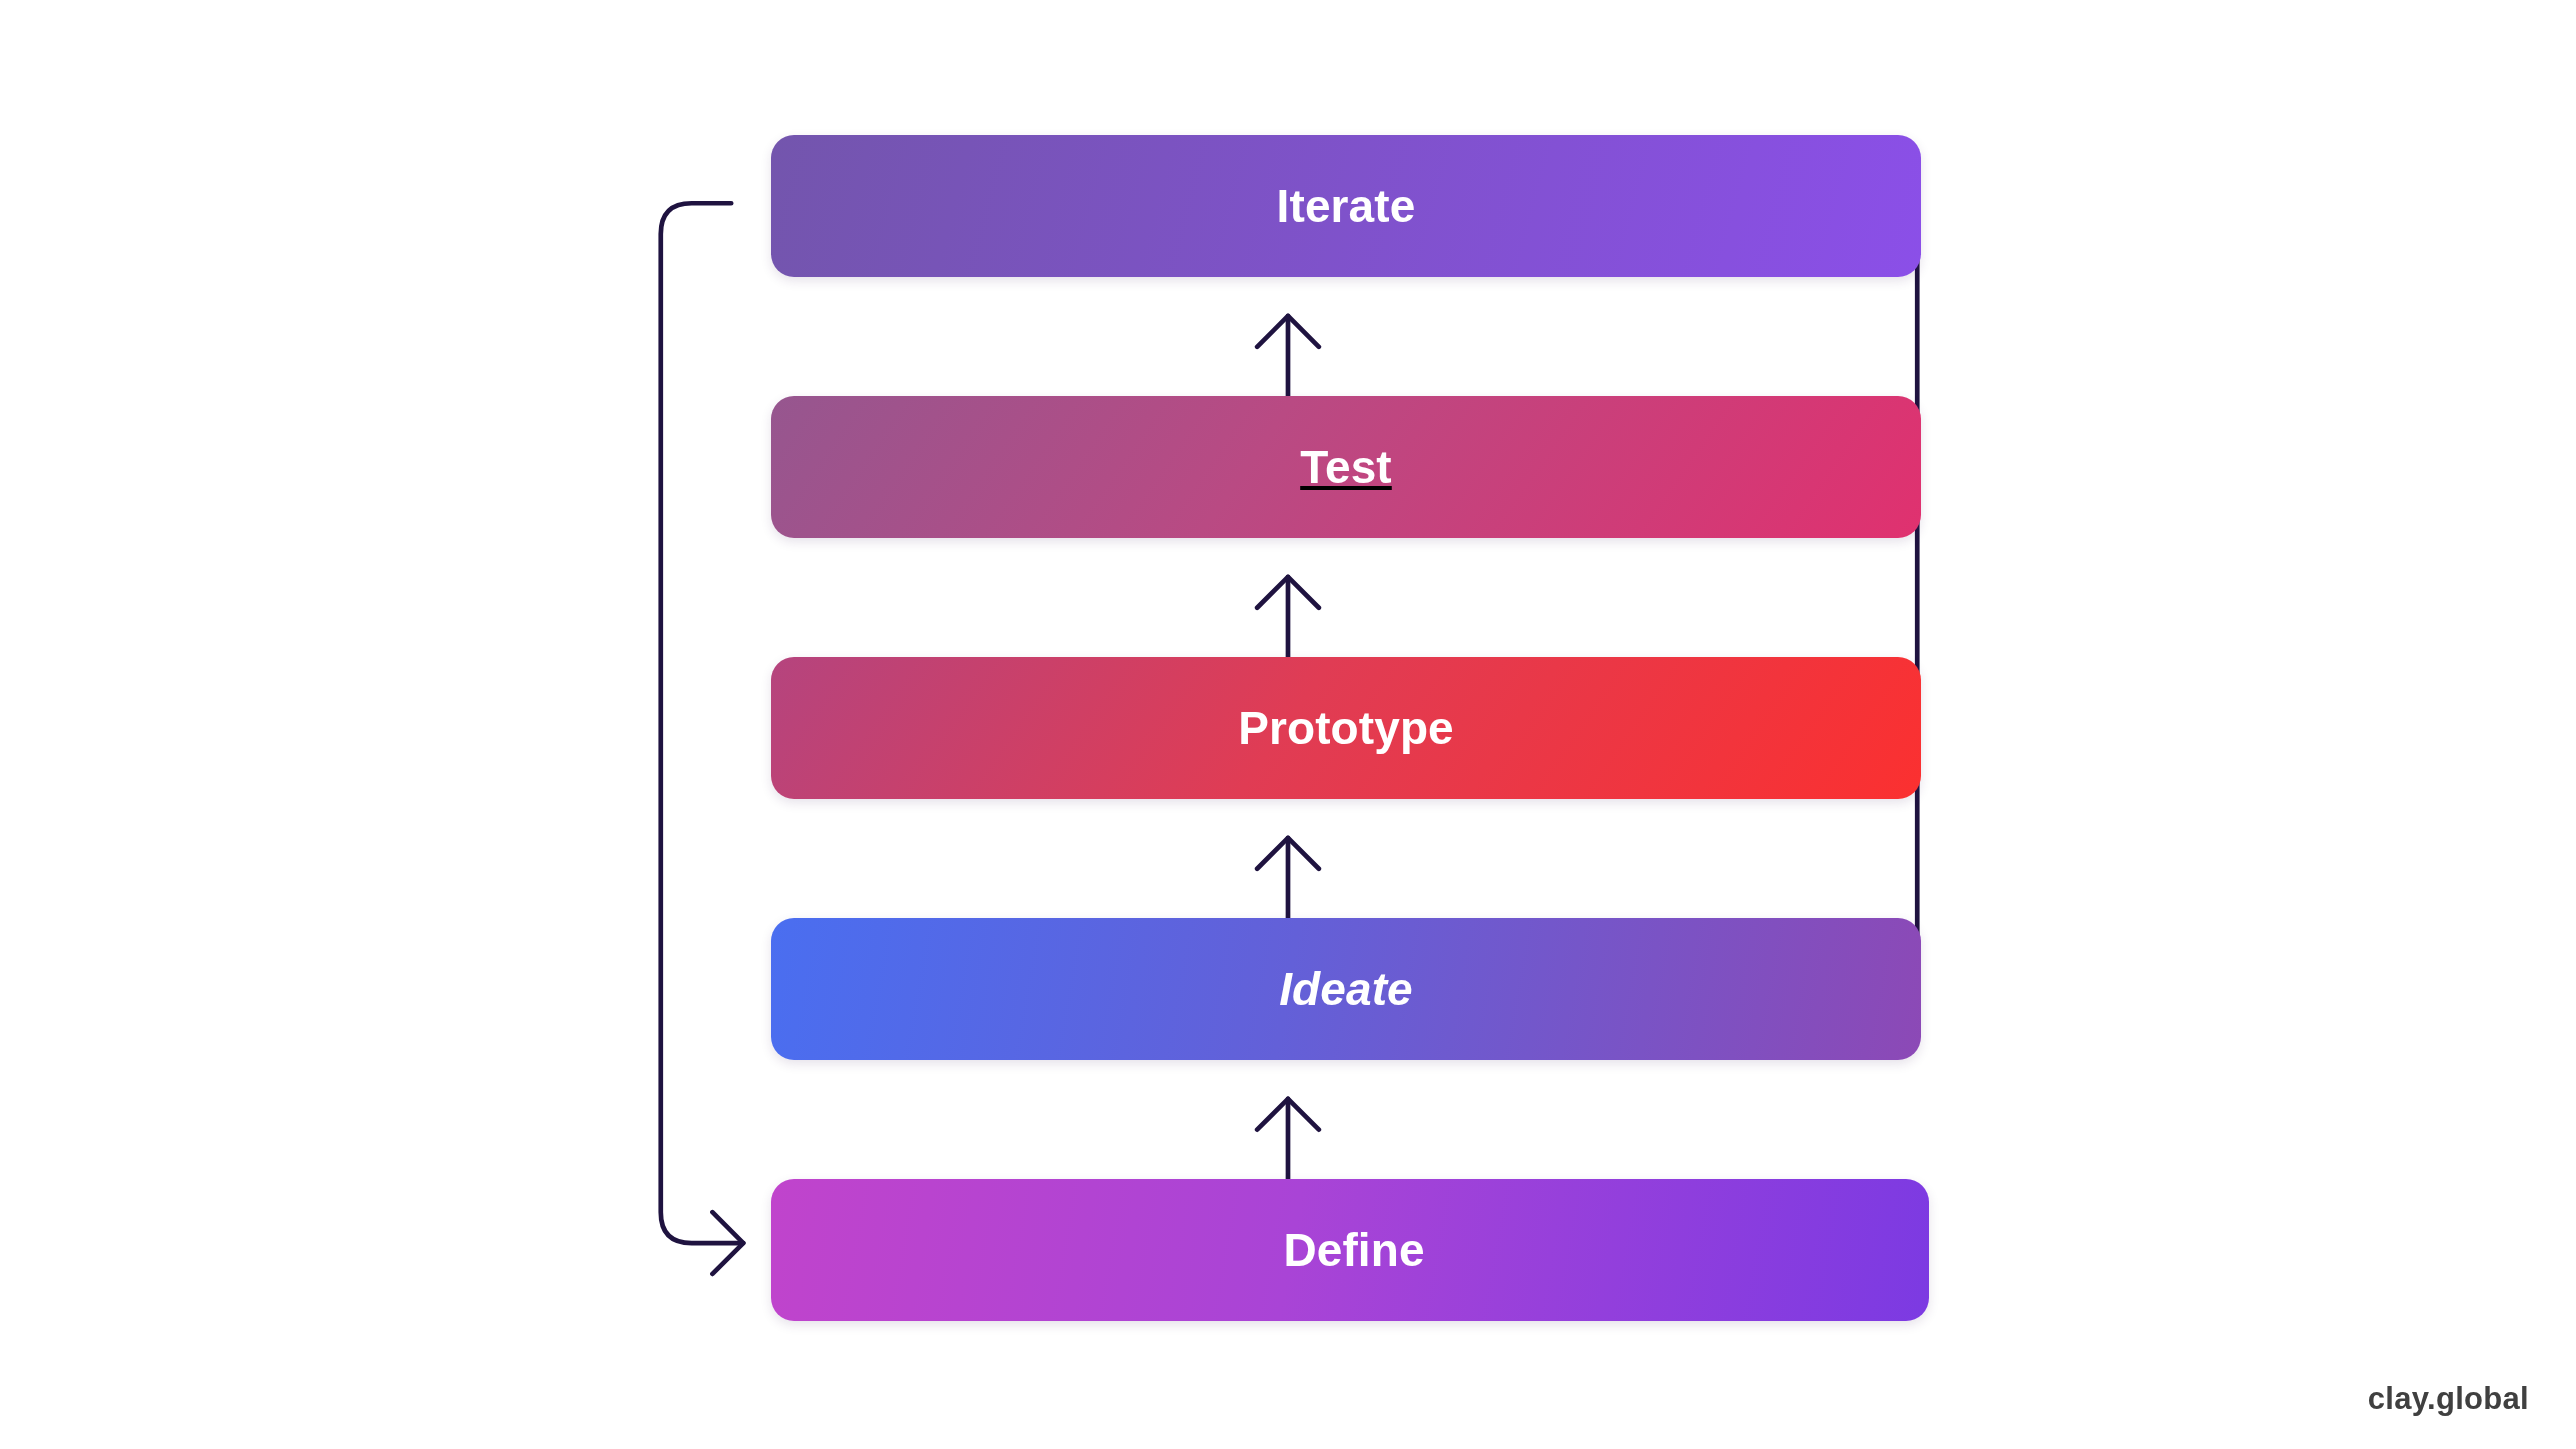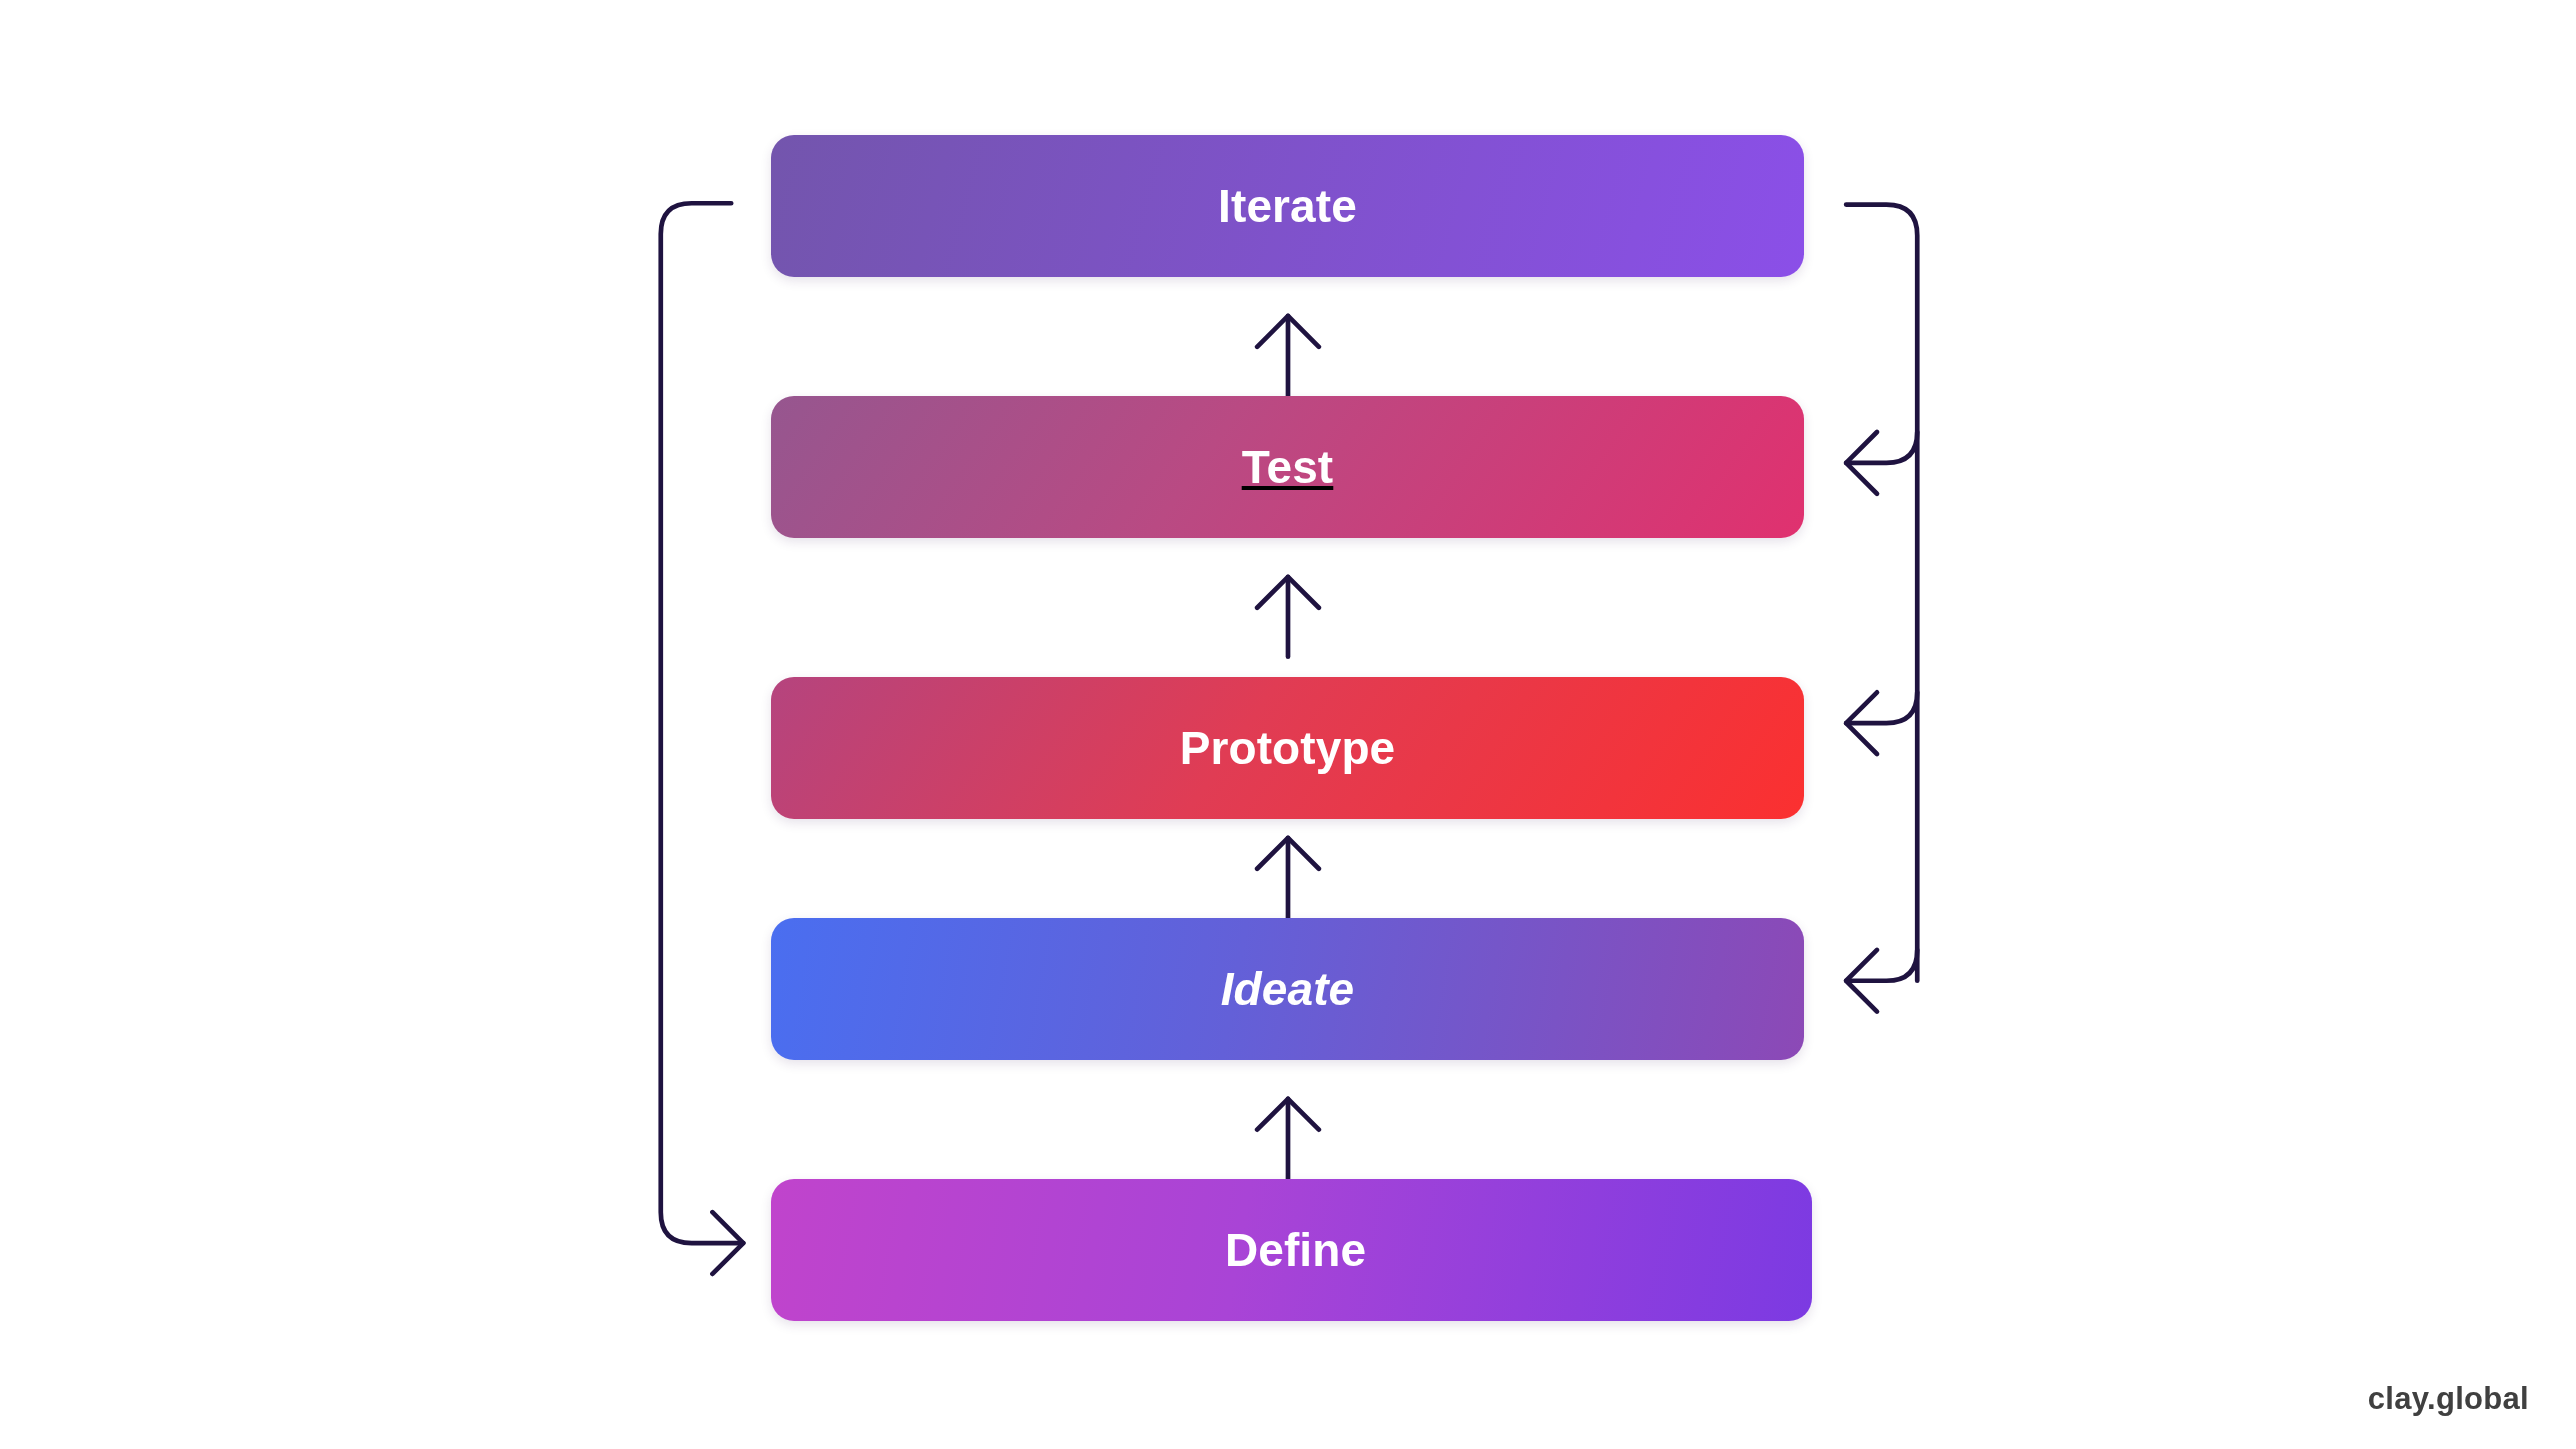--- a/index.html
+++ b/index.html
@@ -21,41 +21,41 @@
   #flow-svg {
     position: absolute;
     left: 0;
     top: 0;
     width: 2576px;
     height: 1449px;
   }
   .stage-bar {
     position: absolute;
     left: 771px;
-    width: 1033px;
+    width: 1150px;
     height: 142px;
     border-radius: 23px;
     display: flex;
     align-items: center;
     justify-content: center;
     box-shadow: 0 4px 10.7px rgba(60, 30, 90, 0.13);
     z-index: 3;
   }
   .stage-label {
     color: #ffffff;
     font-size: 46px;
     font-weight: bold;
     letter-spacing: 0.1px;
     line-height: 1;
     font-family: "Liberation Sans", sans-serif;
     text-rendering: optimizeLegibility;
   }
   #bar-iterate   { top: 135px;  background: linear-gradient(105deg, #7355ad 0%, #8b4fe8 100%); }
   #bar-test      { top: 396px;  background: linear-gradient(125deg, #96568f 0%, #b94a83 42%, #e0316f 100%); text-decoration: underline; }
-  #bar-prototype { top: 657px;  background: linear-gradient(125deg, #b5447e 0%, #e03c54 45%, #fb3030 100%); margin-top: 20px; }
+  #bar-prototype { top: 657px;  background: linear-gradient(125deg, #b5447e 0%, #e03c54 45%, #fb3030 100%); }
   #bar-ideate    { top: 918px; background: linear-gradient(100deg, #4a6ef0 0%, #6360d8 45%, #8c49b6 100%); font-style: italic; }
   #bar-define    { top: 1179px; background: linear-gradient(100deg, #c044cc 0%, #a944d6 45%, #7c3ae2 100%); padding-left: 8px; }
 
   #watermark {
     position: absolute;
     right: 47px;
     bottom: 32px;
     color: #404040;
     font-size: 31px;
     font-weight: bold;

